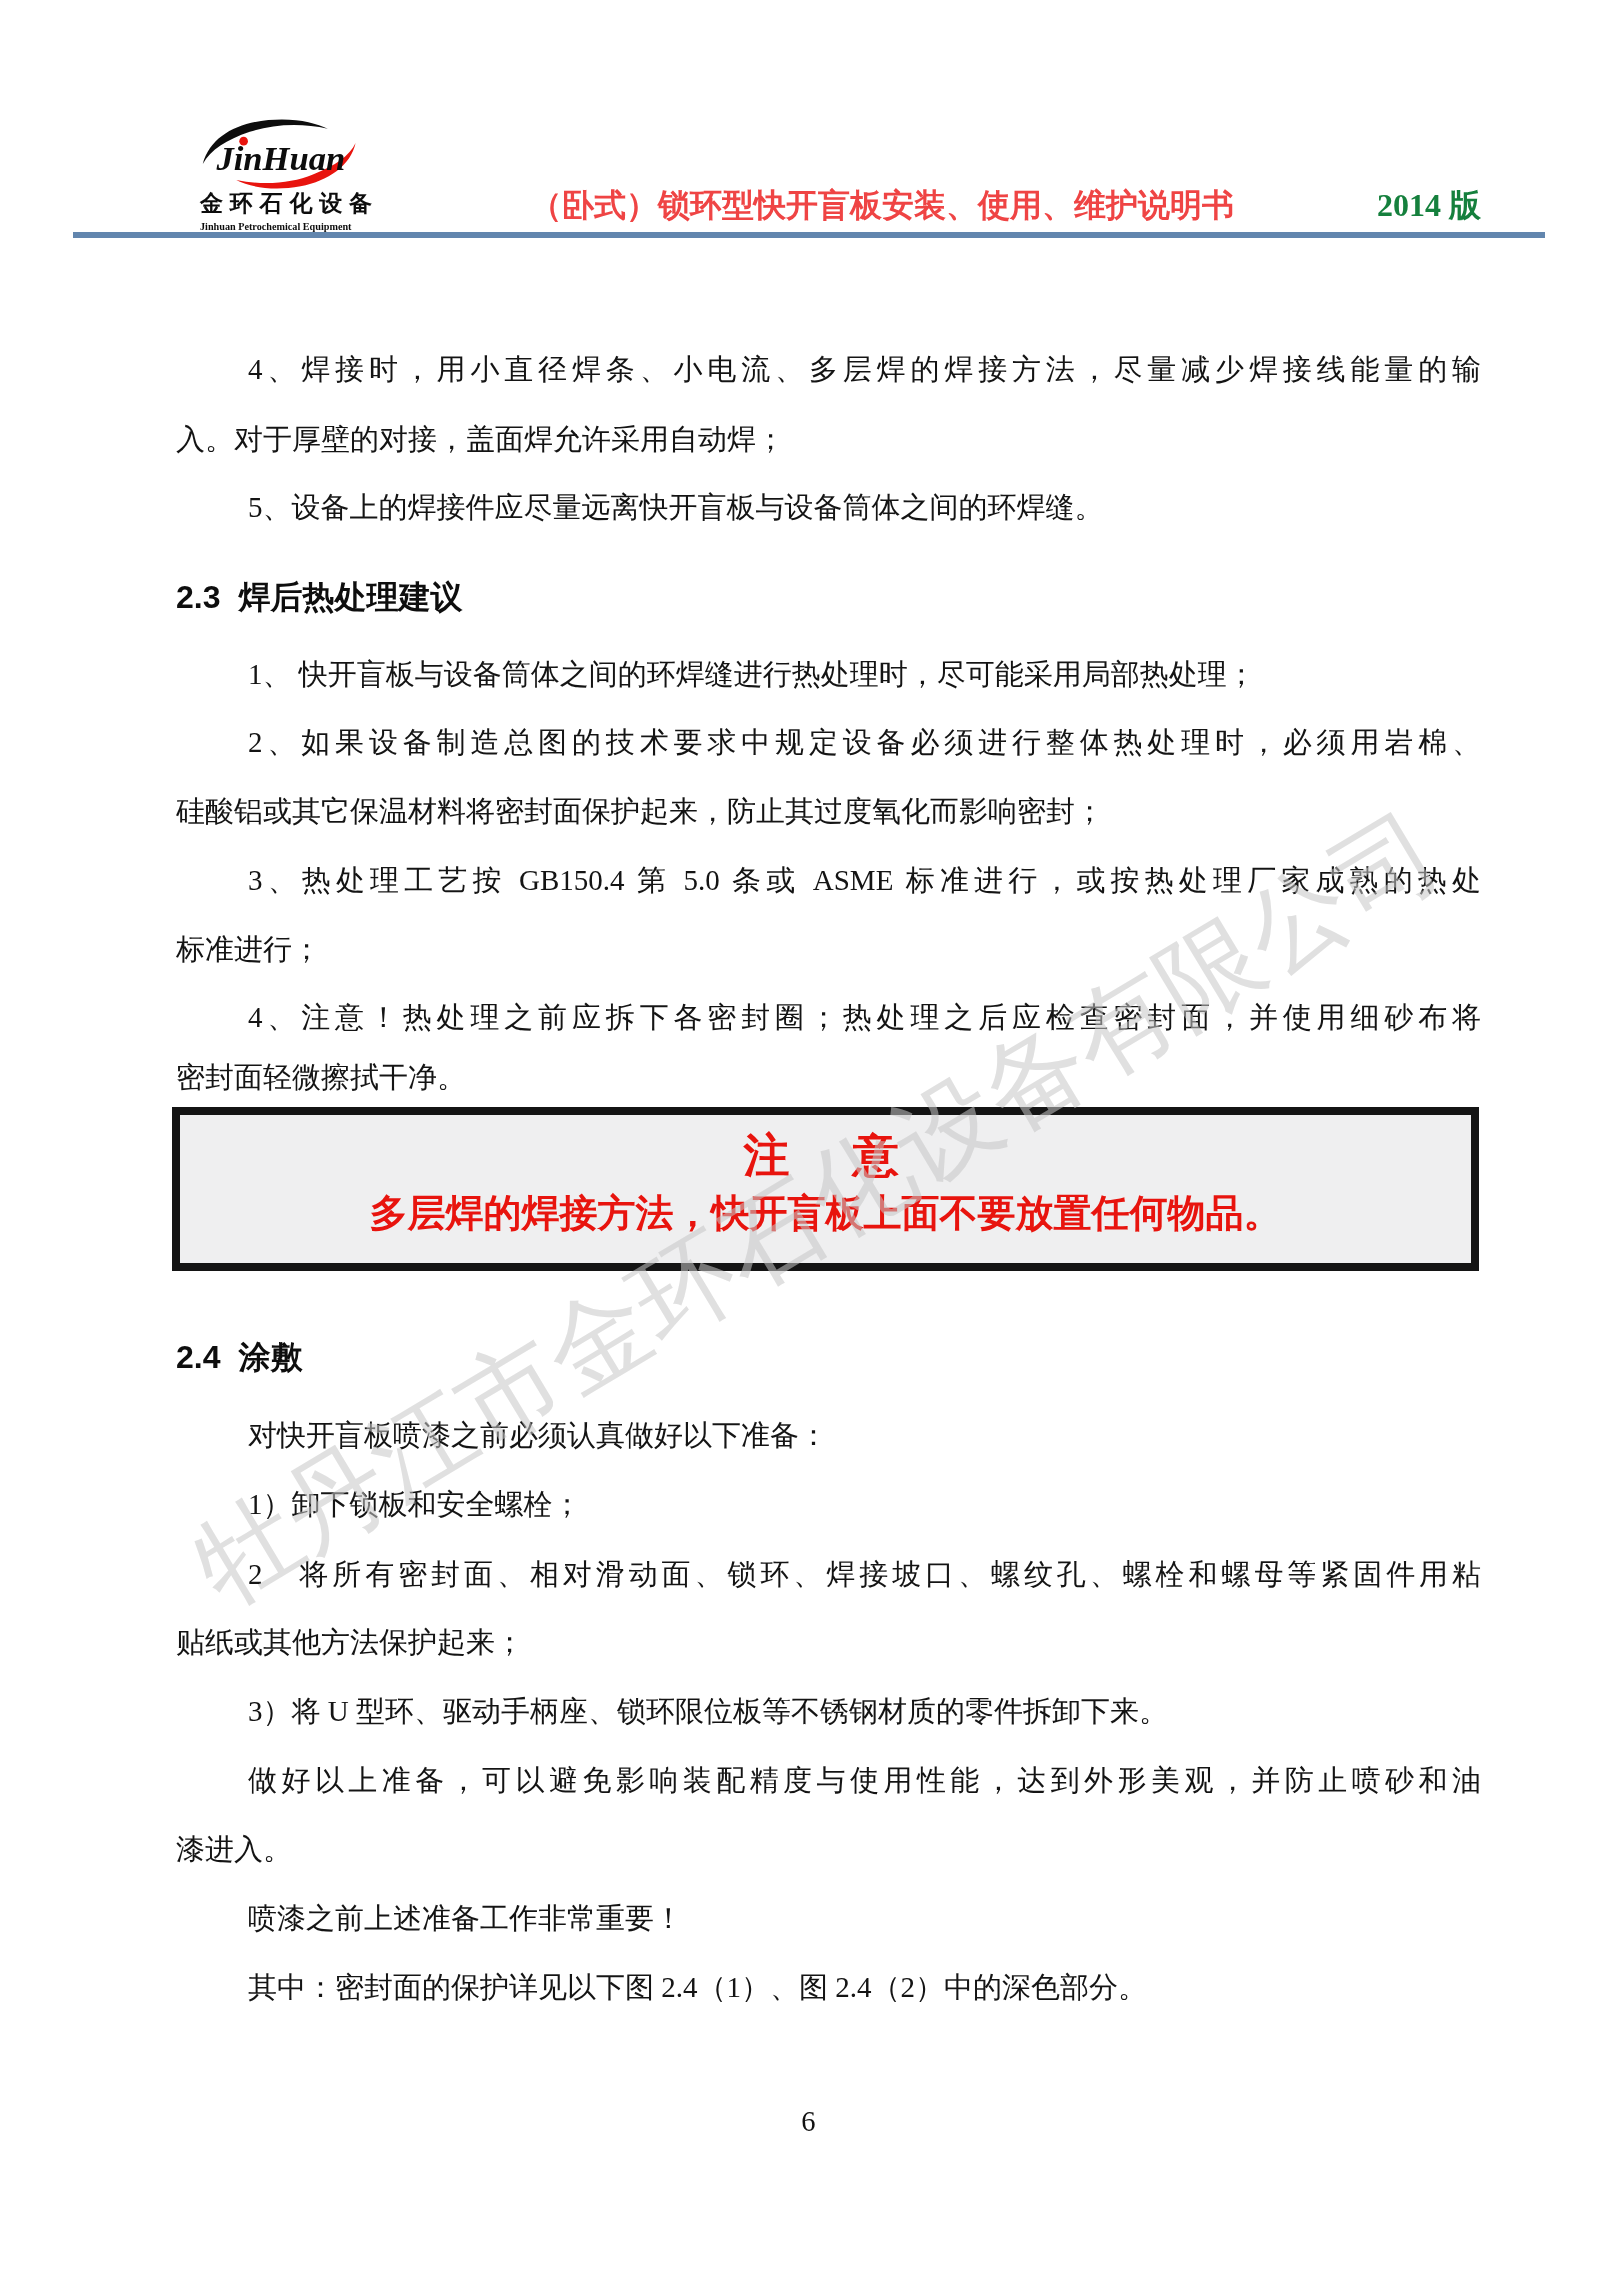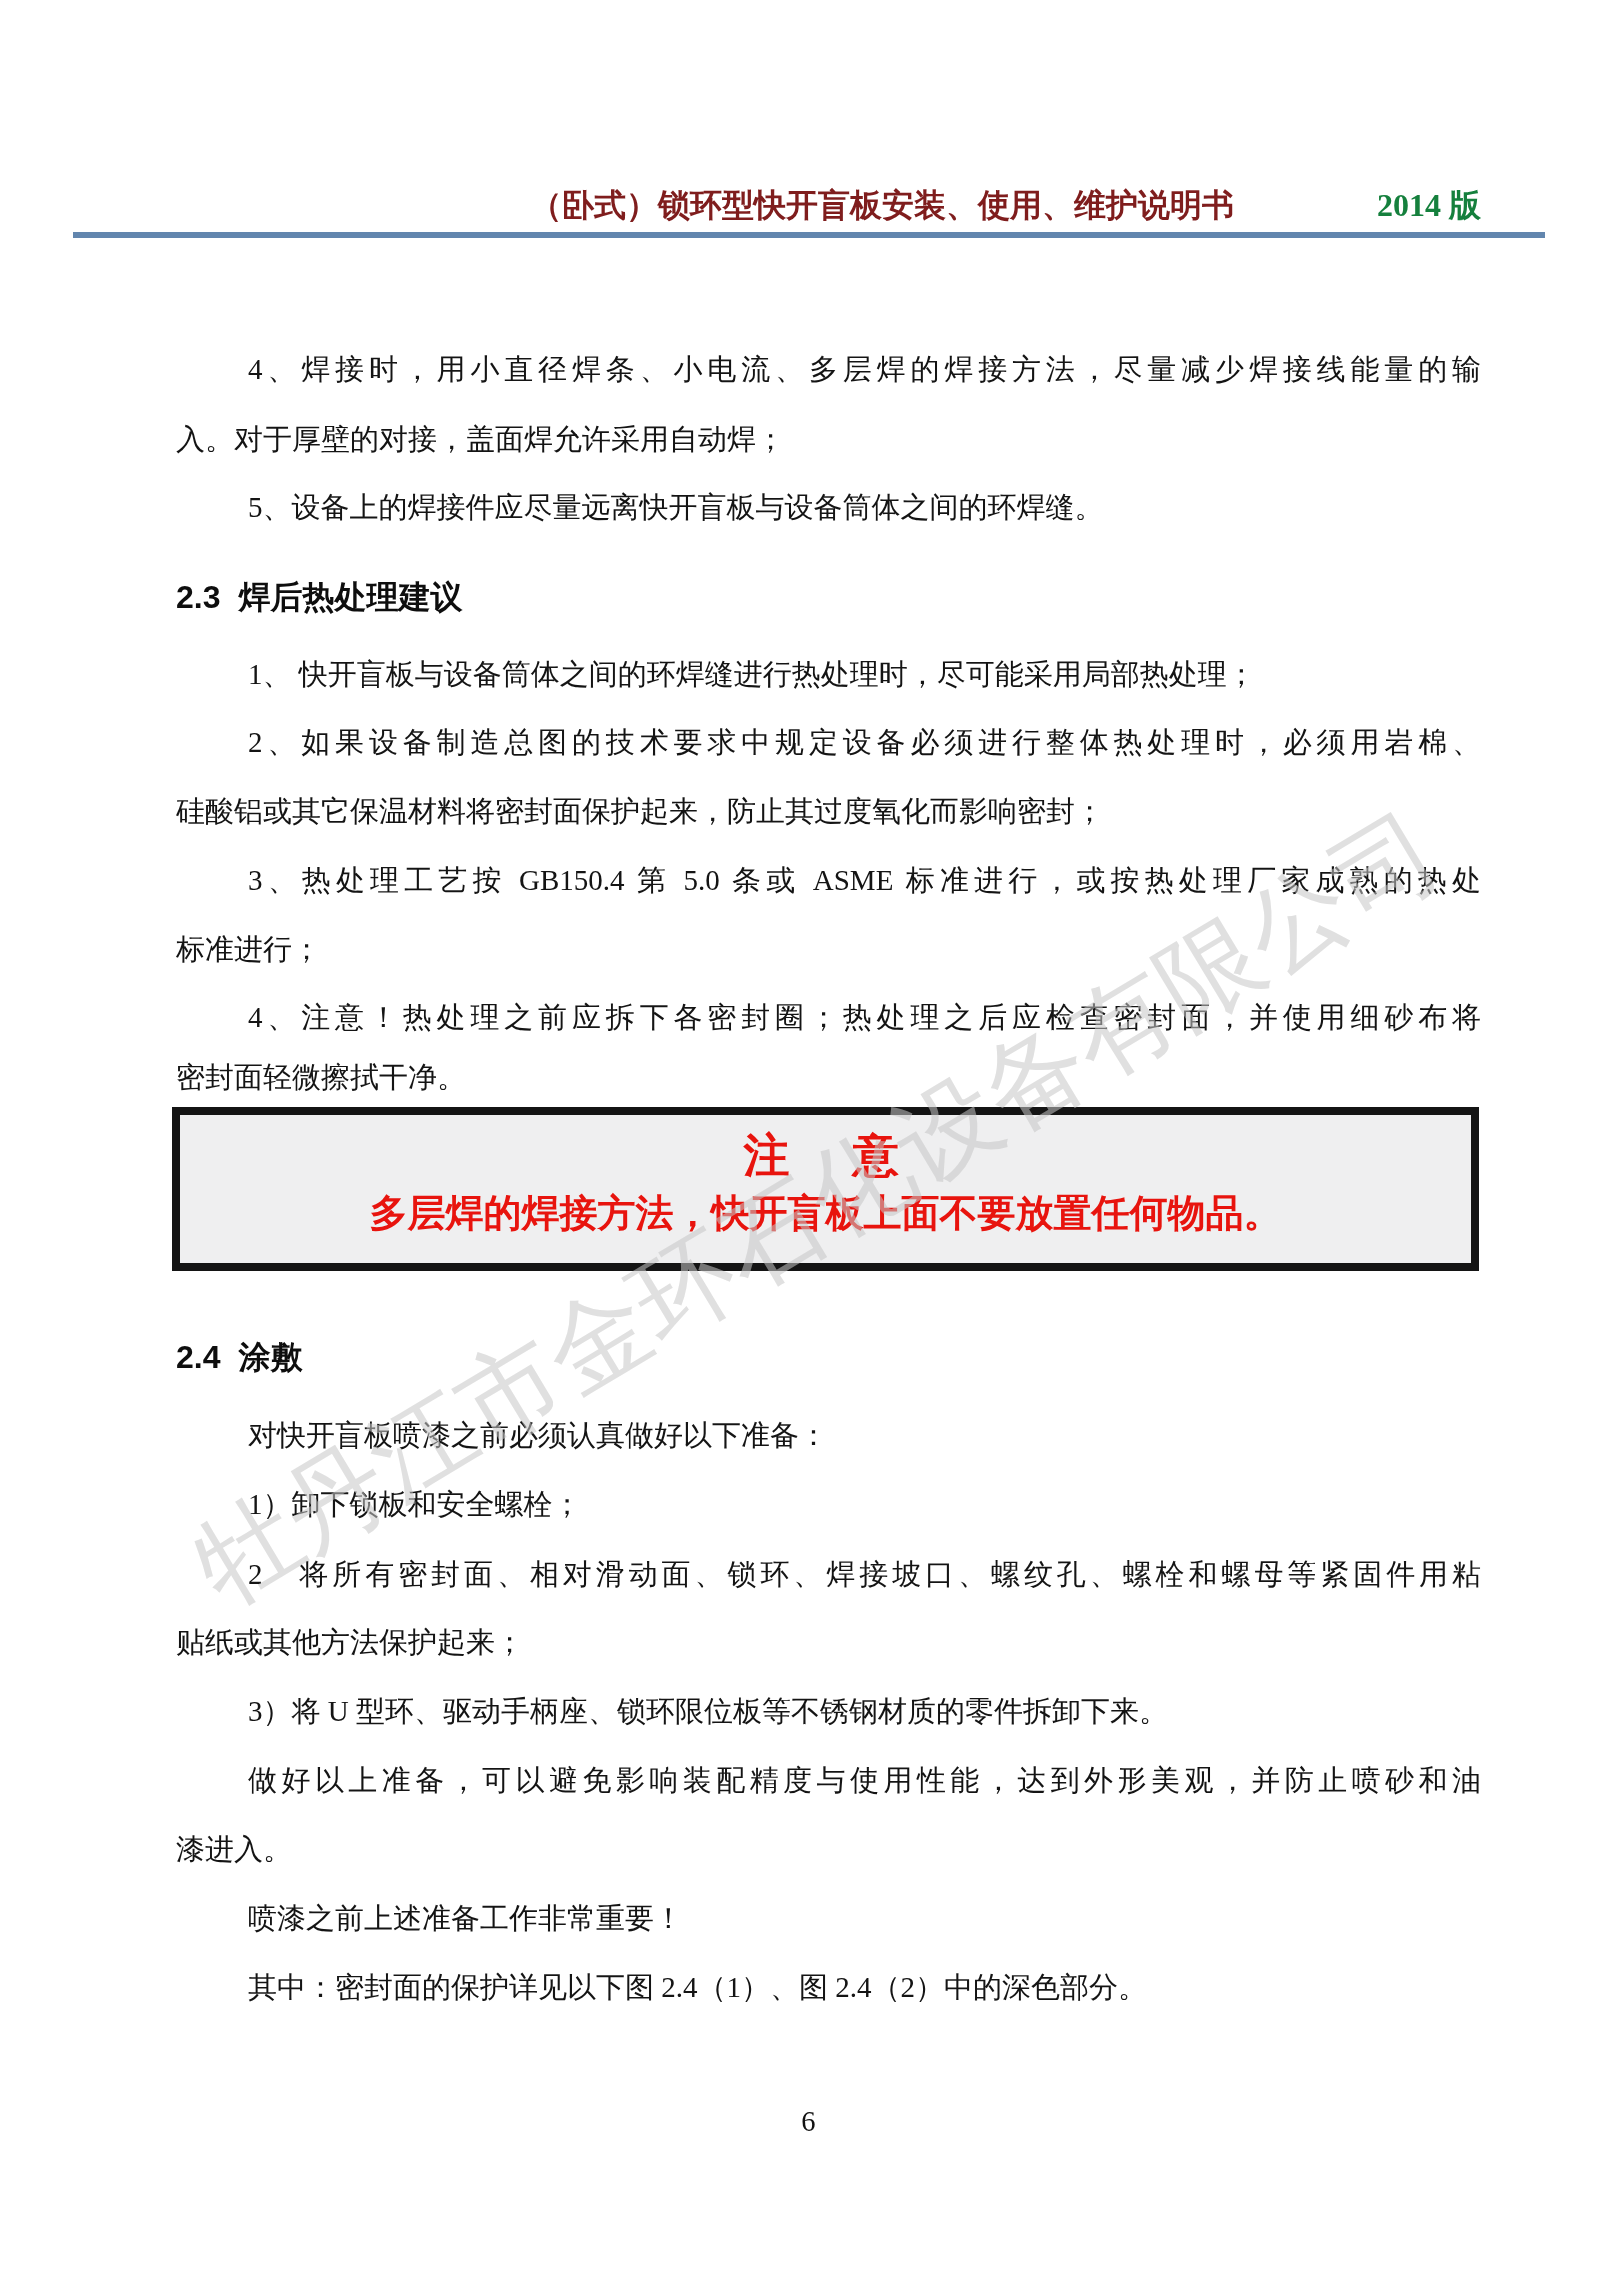--- a/index.html
+++ b/index.html
@@ -10,21 +10,21 @@
   }
   .page{position:absolute;left:0;top:0;width:1617px;height:2273px;}
 
   
   .logo{position:absolute;left:200px;top:117px;width:161px;}
   .logo-cn{font-family:"Liberation Sans","DejaVu Sans",sans-serif;font-weight:bold;
            font-size:23px;letter-spacing:6.8px;color:#0d0d0d;margin-top:-3.7px;white-space:nowrap;}
   .logo-en{font-family:"Liberation Serif","DejaVu Serif",serif;font-weight:bold;
            font-size:10.2px;color:#0d0d0d;margin-top:1.2px;white-space:nowrap;}
   .doc-title{position:absolute;left:530px;top:184px;font-size:32px;font-weight:bold;
-             white-space:nowrap;color:#7f1d1d;}
+             white-space:nowrap;color:#ef4444;}
   .edition{position:absolute;left:1377px;top:184px;font-size:32px;font-weight:bold;
            white-space:nowrap;color:#15803d;}
   .header-rule{position:absolute;left:73px;top:232px;width:1472px;height:5.6px;background:#6286ae;}
 
   
   .watermark{
     position:absolute;left:205px;top:1526px;height:102px;line-height:102px;
     font-size:102px;color:#c7c7c7;opacity:.55;white-space:nowrap;
     transform:rotate(-31deg);transform-origin:0 50%;z-index:50;pointer-events:none;
     font-family:"Liberation Serif","DejaVu Serif",serif;
@@ -55,20 +55,30 @@
 
   svg text{font-family:"Liberation Serif","DejaVu Serif",serif;}
 </style>
 </head>
 <body>
 
 <div class="page">
 
   <div class="watermark">牡丹江市金环石化设备有限公司</div>
 
+  <div class="logo">
+    <svg width="159" height="73" viewBox="0 0 256 118">
+      <path d="M4,76 C16,32 58,10 110,5 C152,1 186,9 206,19 C162,9 116,12 80,24 C42,37 17,53 4,76 Z" fill="#0d0d0d"></path>
+      <path d="M251,42 C243,78 208,103 162,112 C120,120 82,114 58,102 C104,111 148,107 182,93 C219,78 241,63 251,42 Z" fill="#e8140e"></path>
+      <circle cx="70" cy="39" r="7" fill="#e8140e"></circle>
+      <text x="26" y="86" font-size="56" font-style="italic" font-weight="bold" fill="#0d0d0d">JinHuan</text>
+    </svg>
+    <div class="logo-cn">金环石化设备</div>
+    <div class="logo-en">Jinhuan Petrochemical Equipment</div>
+  </div>
 
   <div class="doc-title">（卧式）锁环型快开盲板安装、使用、维护说明书</div>
   <div class="edition">2014 版</div>
   <div class="header-rule"></div>
 
   <div class="content">
 
     <div class="ln ind j" style="top:341px">4、焊接时，用小直径焊条、小电流、多层焊的焊接方法，尽量减少焊接线能量的输</div>
     <div class="ln" style="top:411px">入。对于厚壁的对接，盖面焊允许采用自动焊；</div>
     <div class="ln ind" style="top:479px">5、设备上的焊接件应尽量远离快开盲板与设备筒体之间的环焊缝。</div>

